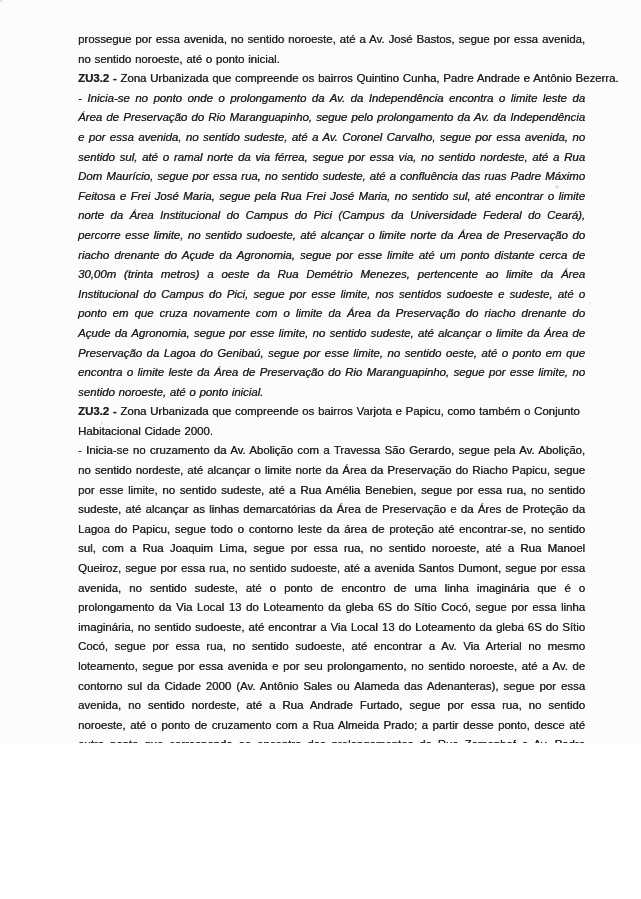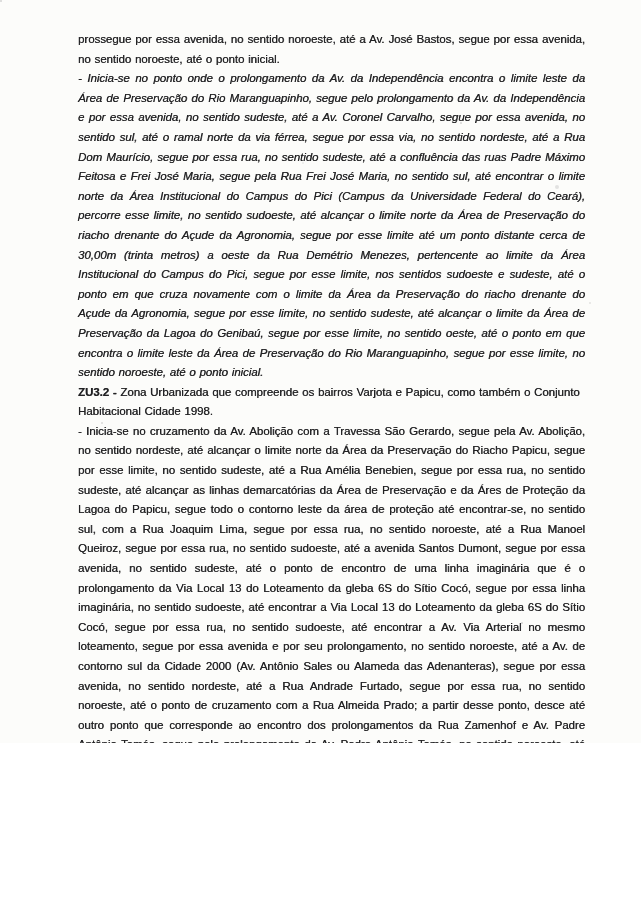--- a/index.html
+++ b/index.html
@@ -60,24 +60,28 @@
 </style>
 </head>
 <body>
 
 <div class="page">
   <div class="noise"></div>
   <div class="content">
 
     <p class="para">prossegue por essa avenida, no sentido noroeste, até a Av. José Bastos,  segue por essa avenida, no sentido noroeste, até  o ponto inicial.</p>
 
+    <p class="heading nowrap">
+      <span class="zu">ZU3.2 -</span>
+      <span>Zona Urbanizada que compreende os bairros  Quintino Cunha, Padre Andrade e Antônio Bezerra.</span>
+    </p>
 
     <p class="para gap-after-lg">- Inicia-se no ponto onde o prolongamento da Av. da Independência encontra o limite leste da Área de Preservação do Rio Maranguapinho,  segue pelo prolongamento da Av. da Independência e por essa avenida, no sentido sudeste, até a Av. Coronel Carvalho,  segue por essa avenida, no sentido sul, até o ramal norte da via férrea,  segue por essa via, no sentido nordeste, até a Rua Dom Maurício,  segue por essa rua, no sentido sudeste,  até a confluência das ruas Padre Máximo Feitosa e Frei José Maria,  segue pela Rua Frei José  Maria, no sentido sul, até encontrar o limite norte da Área Institucional do Campus do Pici (Campus da Universidade Federal do Ceará), percorre esse limite, no sentido sudoeste, até alcançar o limite norte da Área de Preservação do riacho drenante do Açude da Agronomia,  segue por esse limite até um ponto distante cerca de 30,00m (trinta metros) a oeste da Rua Demétrio Menezes, pertencente ao limite da Área Institucional do Campus do Pici,  segue por esse limite, nos sentidos sudoeste e sudeste, até o ponto em que cruza novamente com o limite da Área da Preservação do riacho drenante do Açude da Agronomia,  segue por esse limite, no sentido sudeste, até alcançar o limite da Área de Preservação da Lagoa do Genibaú, segue por esse limite, no sentido oeste, até o ponto em que encontra o limite leste da Área de Preservação do Rio Maranguapinho,  segue por esse limite, no sentido noroeste, até o ponto inicial.</p>
 
     <p class="heading">
       <span class="zu">ZU3.2 -</span>
-      <span>Zona Urbanizada que compreende os bairros Varjota e Papicu, como também o Conjunto Habitacional Cidade 1998.</span>
+      <span>Zona Urbanizada que compreende os bairros Varjota e Papicu, como também o Conjunto Habitacional Cidade 2000.</span>
     </p>
 
     <p class="para last">- Inicia-se no cruzamento da Av. Abolição com a Travessa São Gerardo,  segue pela Av. Abolição, no sentido nordeste, até alcançar o limite norte da Área da Preservação do Riacho Papicu,  segue por esse limite, no sentido sudeste, até a Rua Amélia Benebien,  segue por essa rua, no sentido sudeste, até alcançar as linhas demarcatórias da Área de Preservação e da Áres de Proteção da Lagoa do Papicu,  segue todo o contorno leste da área de proteção até encontrar-se, no sentido sul, com a Rua Joaquim Lima,  segue por essa rua, no sentido noroeste, até a Rua Manoel Queiroz,  segue por essa rua, no sentido sudoeste, até a avenida Santos Dumont,  segue por essa avenida, no sentido sudeste, até o ponto de encontro de uma linha imaginária que é o prolongamento da Via Local 13 do Loteamento da gleba 6S do Sítio Cocó,  segue por essa linha imaginária, no sentido sudoeste, até encontrar a Via Local 13 do Loteamento da gleba  6S  do Sítio Cocó,  segue por essa rua, no sentido  sudoeste, até encontrar  a Av. Via Arterial  no mesmo loteamento, segue por essa avenida e por seu prolongamento, no sentido noroeste,  até  a Av. de contorno sul da Cidade 2000 (Av. Antônio Sales ou Alameda das Adenanteras),  segue por essa avenida, no sentido nordeste, até a Rua Andrade Furtado,  segue por essa rua, no sentido noroeste, até o ponto de cruzamento com a Rua Almeida Prado; a partir desse ponto, desce até outro ponto que corresponde ao encontro dos prolongamentos da Rua Zamenhof e Av. Padre Antônio Tomás,  segue pelo prolongamento da Av. Padre Antônio Tomás, no sentido noroeste, até alcançar a Rua "T",  segue por essa rua, no sentido sul, até a Rua "D",  segue por essa rua e depois pela rua "C", no sentido  oeste, até a Rua "N",  segue por essa rua, no sentido norte, até  a Av. Pe. Antonio Tomás,  segue por essa avenida, no sentido oeste,  até a  linha demarcatória da Área de Proteção do Rio Cocó,  segue essa linha até a confluência da Av. Engenheiro Santana Junior com a Rua Israel Bezerra,  segue por essa rua, no sentido noroeste, até o ramal Parangaba-Mucuripe da via férrea,  segue por essa via, no sentido nordeste, até a Rua Castro Monte,  segue por essa rua, no sentido norte, até a Av. Alvaro Correia,  segue por essa avenida, no sentido noroeste, até a Rua Dom</p>
 
   </div>
 </div>
 
 </body></html>

